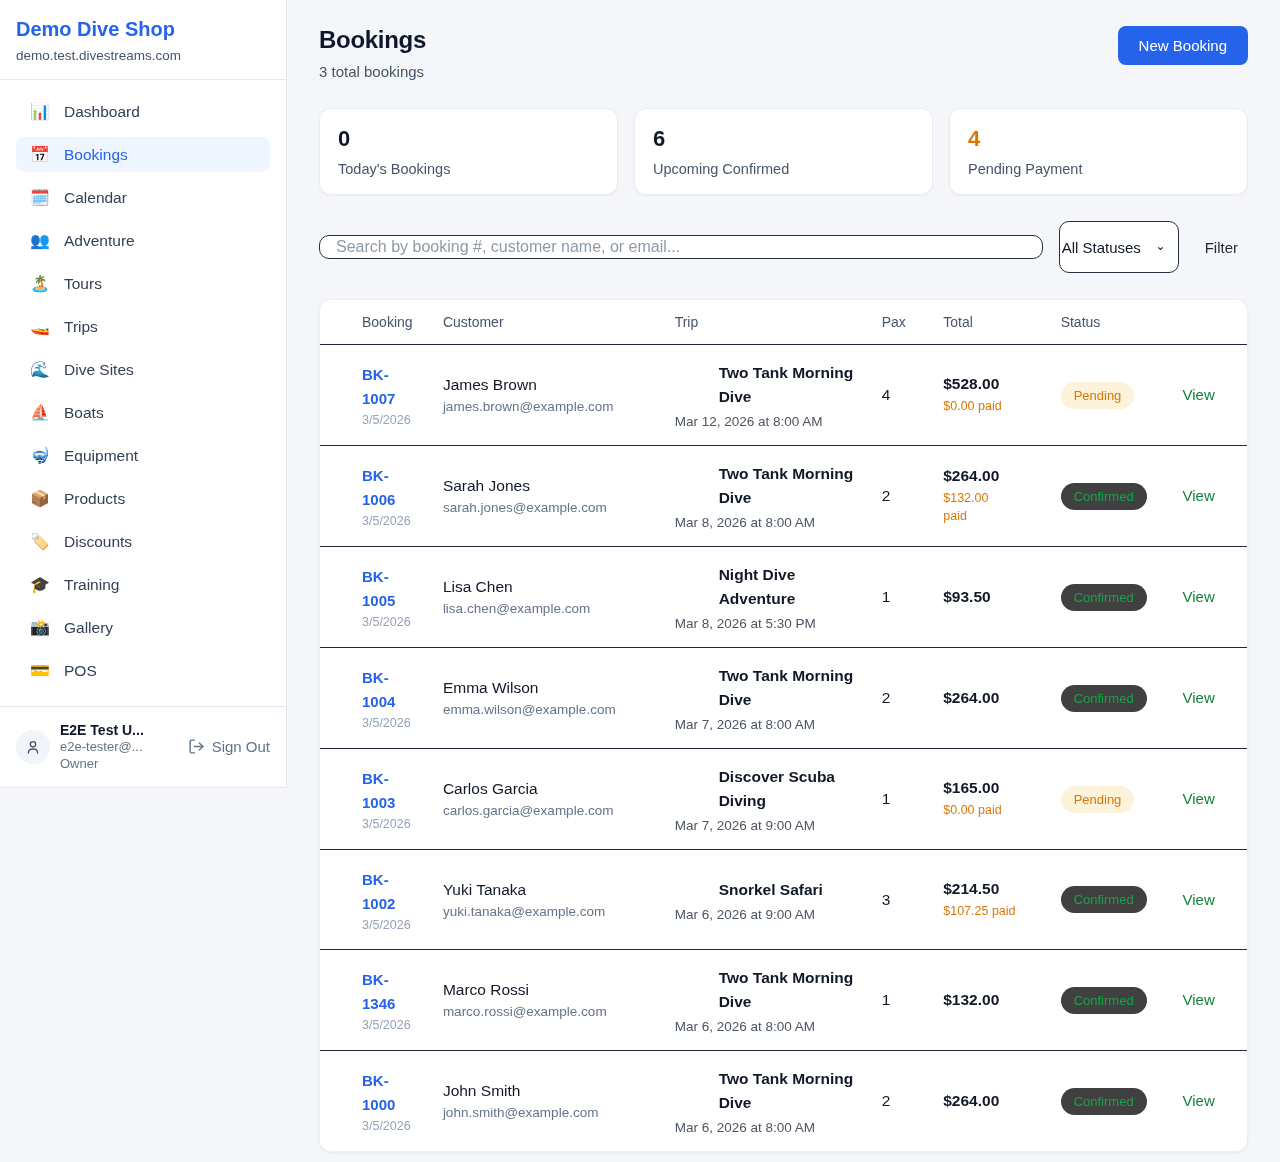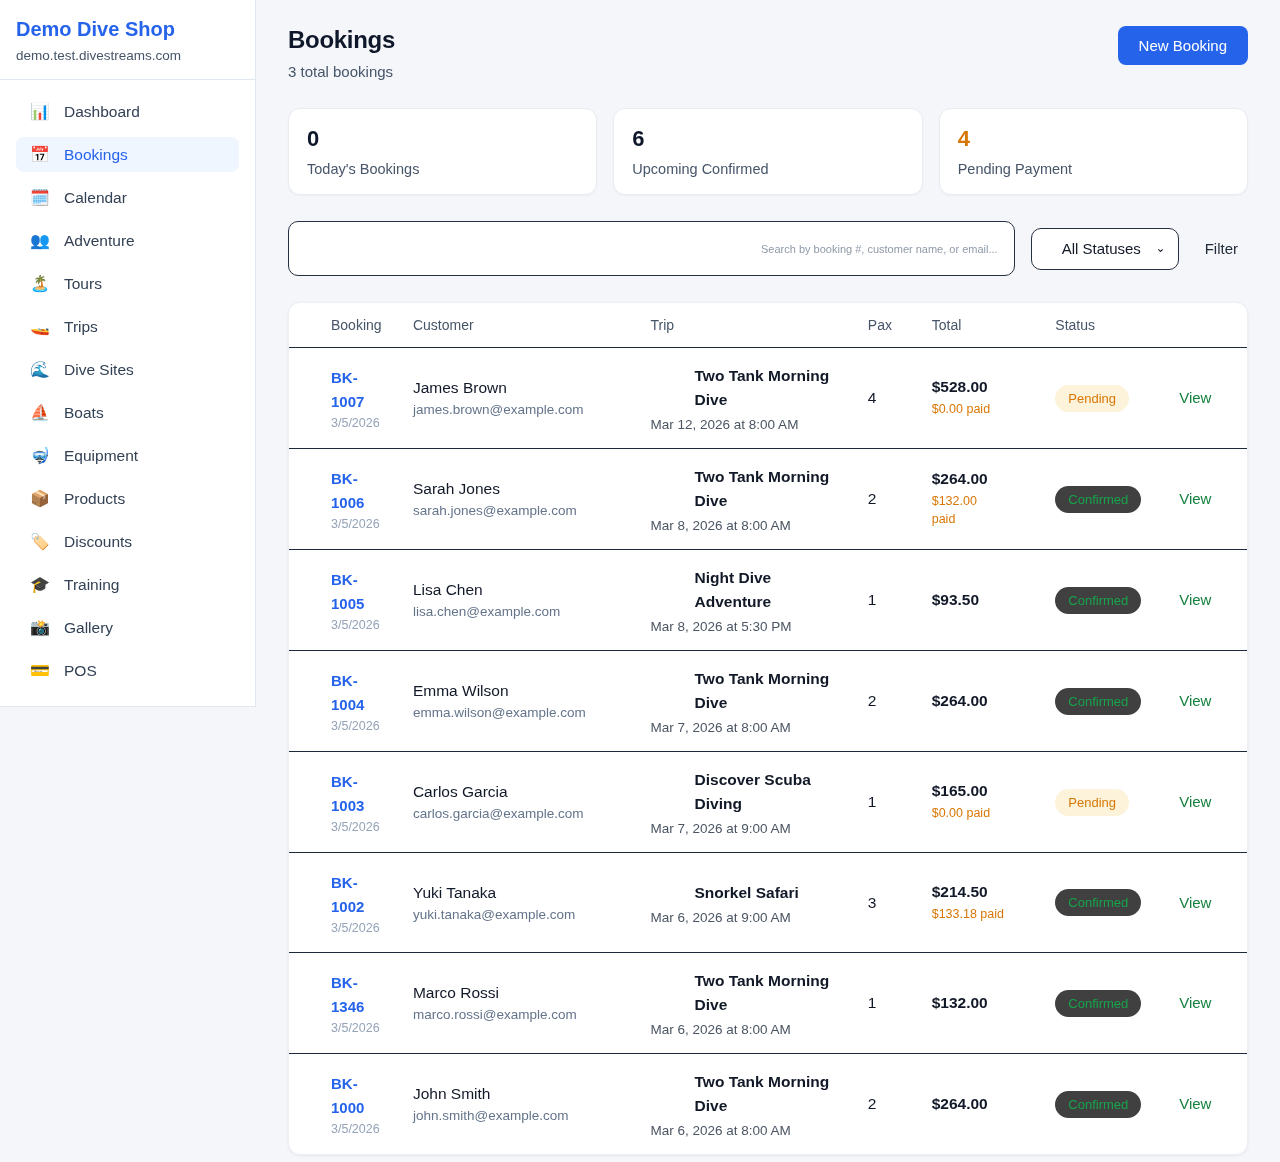--- a/index.html
+++ b/index.html
@@ -1,21 +1,21 @@
 <!DOCTYPE html>
 <html><head>
 <meta charset="utf-8">
 <style>
   * { margin:0; padding:0; box-sizing:border-box; }
   html,body { width:1280px; }
   body { font-family:"Liberation Sans", sans-serif; background:#f4f6f9; color:#0f172a; }
   .app { display:flex; align-items:flex-start; min-height:1162px; }
 
   
-  .sidebar { width:256px; background:#fff; border-right:1px solid #e2e8f0; border-bottom:1px solid #e2e8f0; flex-shrink:0; }
+  .sidebar { width:287px; background:#fff; border-right:1px solid #e2e8f0; border-bottom:1px solid #e2e8f0; flex-shrink:0; }
   .brand { padding:18px 16px 16px; border-bottom:1px solid #e2e8f0; }
   .brand-name { color:#2563eb; font-size:20px; font-weight:700; }
   .brand-domain { color:#475569; font-size:13.5px; margin-top:7px; }
   .nav { padding:14px 16px 10px; }
   .nav-item { display:flex; align-items:center; gap:14px; padding:8px 14px; margin-bottom:8px; border-radius:8px; font-size:15.5px; color:#334155; cursor:pointer; }
   .nav-item.active { background:#eff6ff; color:#2563eb; }
   .nav-icon { width:20px; font-size:16px; text-align:center; }
   .side-footer { border-top:1px solid #e2e8f0; padding:14px 16px; display:flex; align-items:center; gap:10px; }
   .avatar { width:34px; height:34px; border-radius:50%; background:#f1f5f9; display:flex; align-items:center; justify-content:center; flex-shrink:0; }
   .user-info { min-width:0; }
@@ -29,24 +29,24 @@
   .page-title { font-size:24px; font-weight:700; color:#0f172a; letter-spacing:-0.3px; }
   .page-subtitle { font-size:15px; color:#475569; margin-top:9px; }
   .btn-primary { background:#2563eb; color:#fff; border:none; border-radius:8px; padding:11px 21px; font-size:15px; font-family:inherit; cursor:pointer; }
 
   .stats { display:flex; gap:16px; margin-bottom:26px; }
   .stat-card { flex:1; background:#fff; border:1px solid #e9edf2; border-radius:12px; padding:17px 18px; box-shadow:0 1px 2px rgba(15,23,42,.04); }
   .stat-value { font-size:22px; font-weight:700; color:#0f172a; }
   .stat-label { font-size:14.5px; color:#475569; margin-top:9px; }
 
   .controls { display:flex; align-items:center; gap:16px; margin-bottom:26px; }
-  .search-input { flex:1; height:55px; border:1px solid #253041; border-radius:10px; padding:0 16px; font-size:11px; font-family:inherit; color:#111827; background:#fff; outline:none;text-align:right; }
+  .search-input { flex:1; height:24px; border:1px solid #253041; border-radius:10px; padding:0 16px; font-size:16px; font-family:inherit; color:#111827; background:#fff; outline:none; }
   .search-input::placeholder { color:#8f9aa8; }
   .select-wrap { position:relative; }
-  .status-select { height:42px; border:1px solid #253041; border-radius:10px; background:#fff; padding:0 36px 0 30px; font-size:15px; font-family:inherit; color:#111827; appearance:none; -webkit-appearance:none; cursor:pointer; }
+  .status-select { height:52px; border:1px solid #253041; border-radius:10px; background:#fff; padding:0 36px 0 2px; font-size:15px; font-family:inherit; color:#111827; appearance:none; -webkit-appearance:none; cursor:pointer; }
   .select-chevron { position:absolute; right:13px; top:50%; transform:translateY(-54%); font-size:12px; color:#111827; pointer-events:none; }
   .filter-btn { background:none; border:none; font-size:15px; color:#1f2937; font-family:inherit; padding:0 10px; cursor:pointer; }
 
   .table-card { background:#fff; border:1px solid #eceff3; border-radius:12px; box-shadow:0 1px 3px rgba(15,23,42,.06); overflow:hidden; }
   table { width:100%; border-collapse:collapse; }
   thead th { text-align:left; font-size:14px; font-weight:400; color:#475569; padding:14px 12px; height:44px; }
   thead tr { border-bottom:1px solid #1e293b; }
   tbody tr { height:100px; }
   tbody tr:not(:first-child) { border-top:1px solid #1e293b; }
   td { padding:16px 12px; vertical-align:middle; }
@@ -142,20 +142,41 @@
           <span class="nav-icon">📸</span>
           <span>Gallery</span>
         </div>
 
         <div class="nav-item">
           <span class="nav-icon">💳</span>
           <span>POS</span>
         </div>
 
     </nav>
+    <div class="side-footer">
+      <div class="avatar">
+        <svg width="16" height="16" viewBox="0 0 24 24" fill="none" stroke="#475569" stroke-width="2" stroke-linecap="round">
+            <circle cx="12" cy="8" r="4"></circle>
+            <path d="M5 21c0-4 3-6 7-6s7 2 7 6"></path>
+          </svg>
+      </div>
+      <div class="user-info">
+        <div class="user-name">E2E Test U...</div>
+        <div class="user-email">e2e-tester@...</div>
+        <div class="user-role">Owner</div>
+      </div>
+      <button class="signout">
+        <svg width="17" height="17" viewBox="0 0 24 24" fill="none" stroke="#64748b" stroke-width="2" stroke-linecap="round" stroke-linejoin="round">
+            <path d="M9 21H5a2 2 0 0 1-2-2V5a2 2 0 0 1 2-2h4"></path>
+            <polyline points="16 17 21 12 16 7"></polyline>
+            <line x1="21" y1="12" x2="9" y2="12"></line>
+          </svg>
+        <span>Sign Out</span>
+      </button>
+    </div>
   </aside>
 
   <main class="main">
 
     <div class="page-header">
       <div>
         <h1 class="page-title">Bookings</h1>
         <div class="page-subtitle">3 total bookings</div>
       </div>
       <button class="btn-primary">New Booking</button>
@@ -372,21 +393,21 @@
               </td>
               <td>
                 <div class="trip-name">Snorkel Safari</div>
                 <div class="trip-when">Mar 6, 2026 at 9:00 AM</div>
               </td>
               <td>
                 <span class="pax-val">3</span>
               </td>
               <td>
                 <div class="total-amt">$214.50</div>
-                <div class="total-paid">$133.18 paid</div>
+                <div class="total-paid">$107.25 paid</div>
               </td>
               <td>
                 <span class="badge badge-confirmed">Confirmed</span>
               </td>
               <td>
                 <a class="view-link">View</a>
               </td>
             </tr>
 
             <tr>

